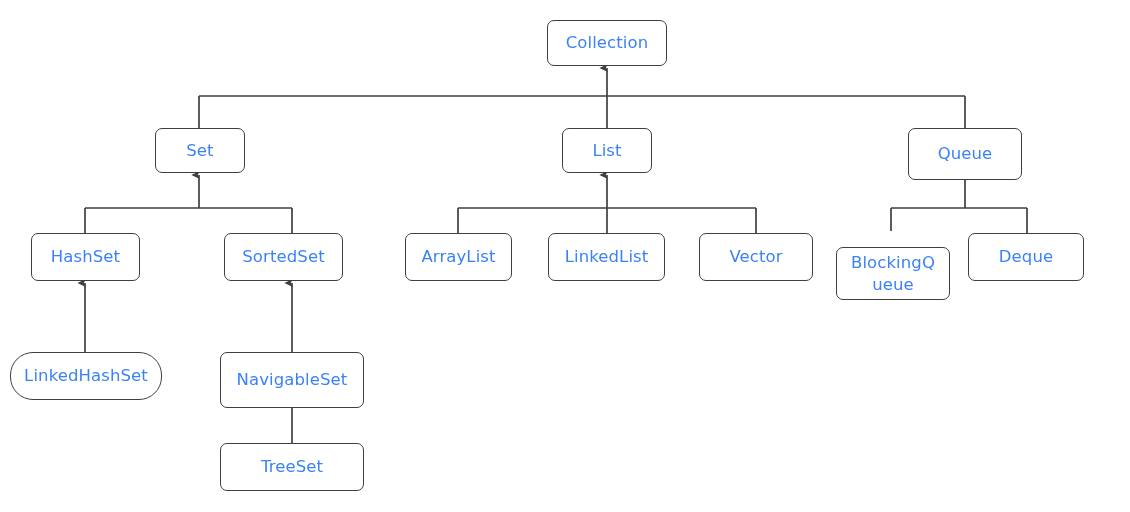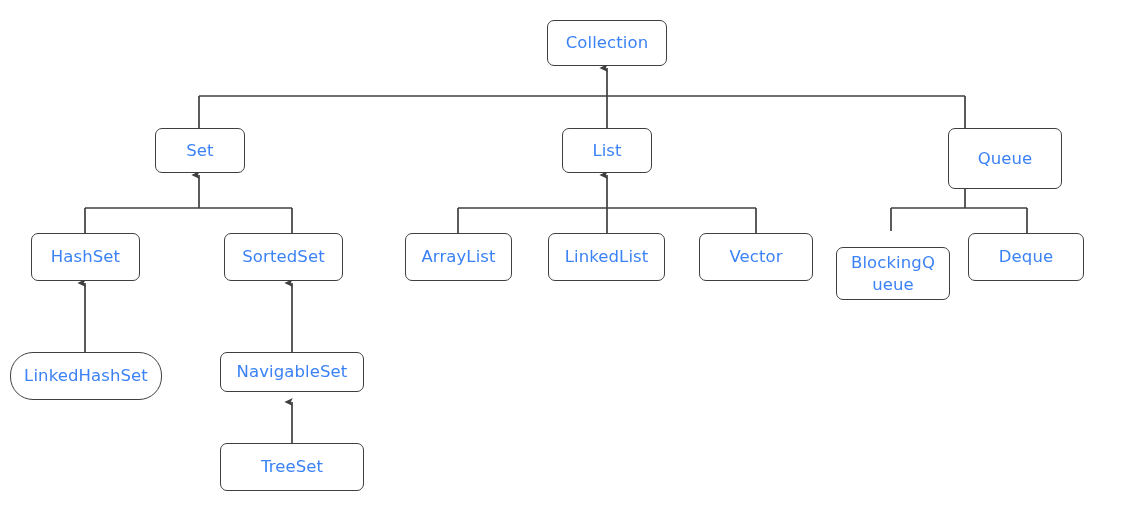--- a/index.html
+++ b/index.html
@@ -73,26 +73,26 @@
         <path d="M 965 208 V 175" marker-end="url(#arrowhead)"></path>
         <path d="M 85 352 V 283" marker-end="url(#arrowhead)"></path>
         <path d="M 292 352 V 283" marker-end="url(#arrowhead)"></path>
         <path d="M 292 443 V 402" marker-end="url(#arrowhead)"></path>
       </g>
   </svg>
   <div id="nodes">
       <div class="node" style="left: 547px; top: 20px; width: 120px; height: 46px;">Collection</div>
       <div class="node" style="left: 155px; top: 128px; width: 90px; height: 45px;">Set</div>
       <div class="node" style="left: 562px; top: 128px; width: 90px; height: 45px;">List</div>
-      <div class="node" style="left: 908px; top: 128px; width: 114px; height: 61px; margin-left: 40px;">Queue</div>
+      <div class="node" style="left: 908px; top: 128px; width: 114px; height: 52px;">Queue</div>
       <div class="node" style="left: 31px; top: 233px; width: 109px; height: 48px;">HashSet</div>
       <div class="node" style="left: 224px; top: 233px; width: 119px; height: 48px;">SortedSet</div>
       <div class="node" style="left: 405px; top: 233px; width: 107px; height: 48px;">ArrayList</div>
       <div class="node" style="left: 548px; top: 233px; width: 117px; height: 48px;">LinkedList</div>
       <div class="node" style="left: 699px; top: 233px; width: 114px; height: 48px;">Vector</div>
       <div class="node" style="left: 836px; top: 231px; width: 114px; height: 53px; margin-top: 16px;">BlockingQ
 ueue</div>
       <div class="node" style="left: 968px; top: 233px; width: 116px; height: 48px;">Deque</div>
       <div class="node" style="left: 10px; top: 352px; width: 152px; height: 48px; border-radius: 23px;">LinkedHashSet</div>
-      <div class="node" style="left: 220px; top: 352px; width: 144px; height: 40px;">NavigableSet</div>
+      <div class="node" style="left: 220px; top: 352px; width: 144px; height: 56px;">NavigableSet</div>
       <div class="node" style="left: 220px; top: 443px; width: 144px; height: 48px;">TreeSet</div>
     </div>
 </div>
 
 </body></html>

